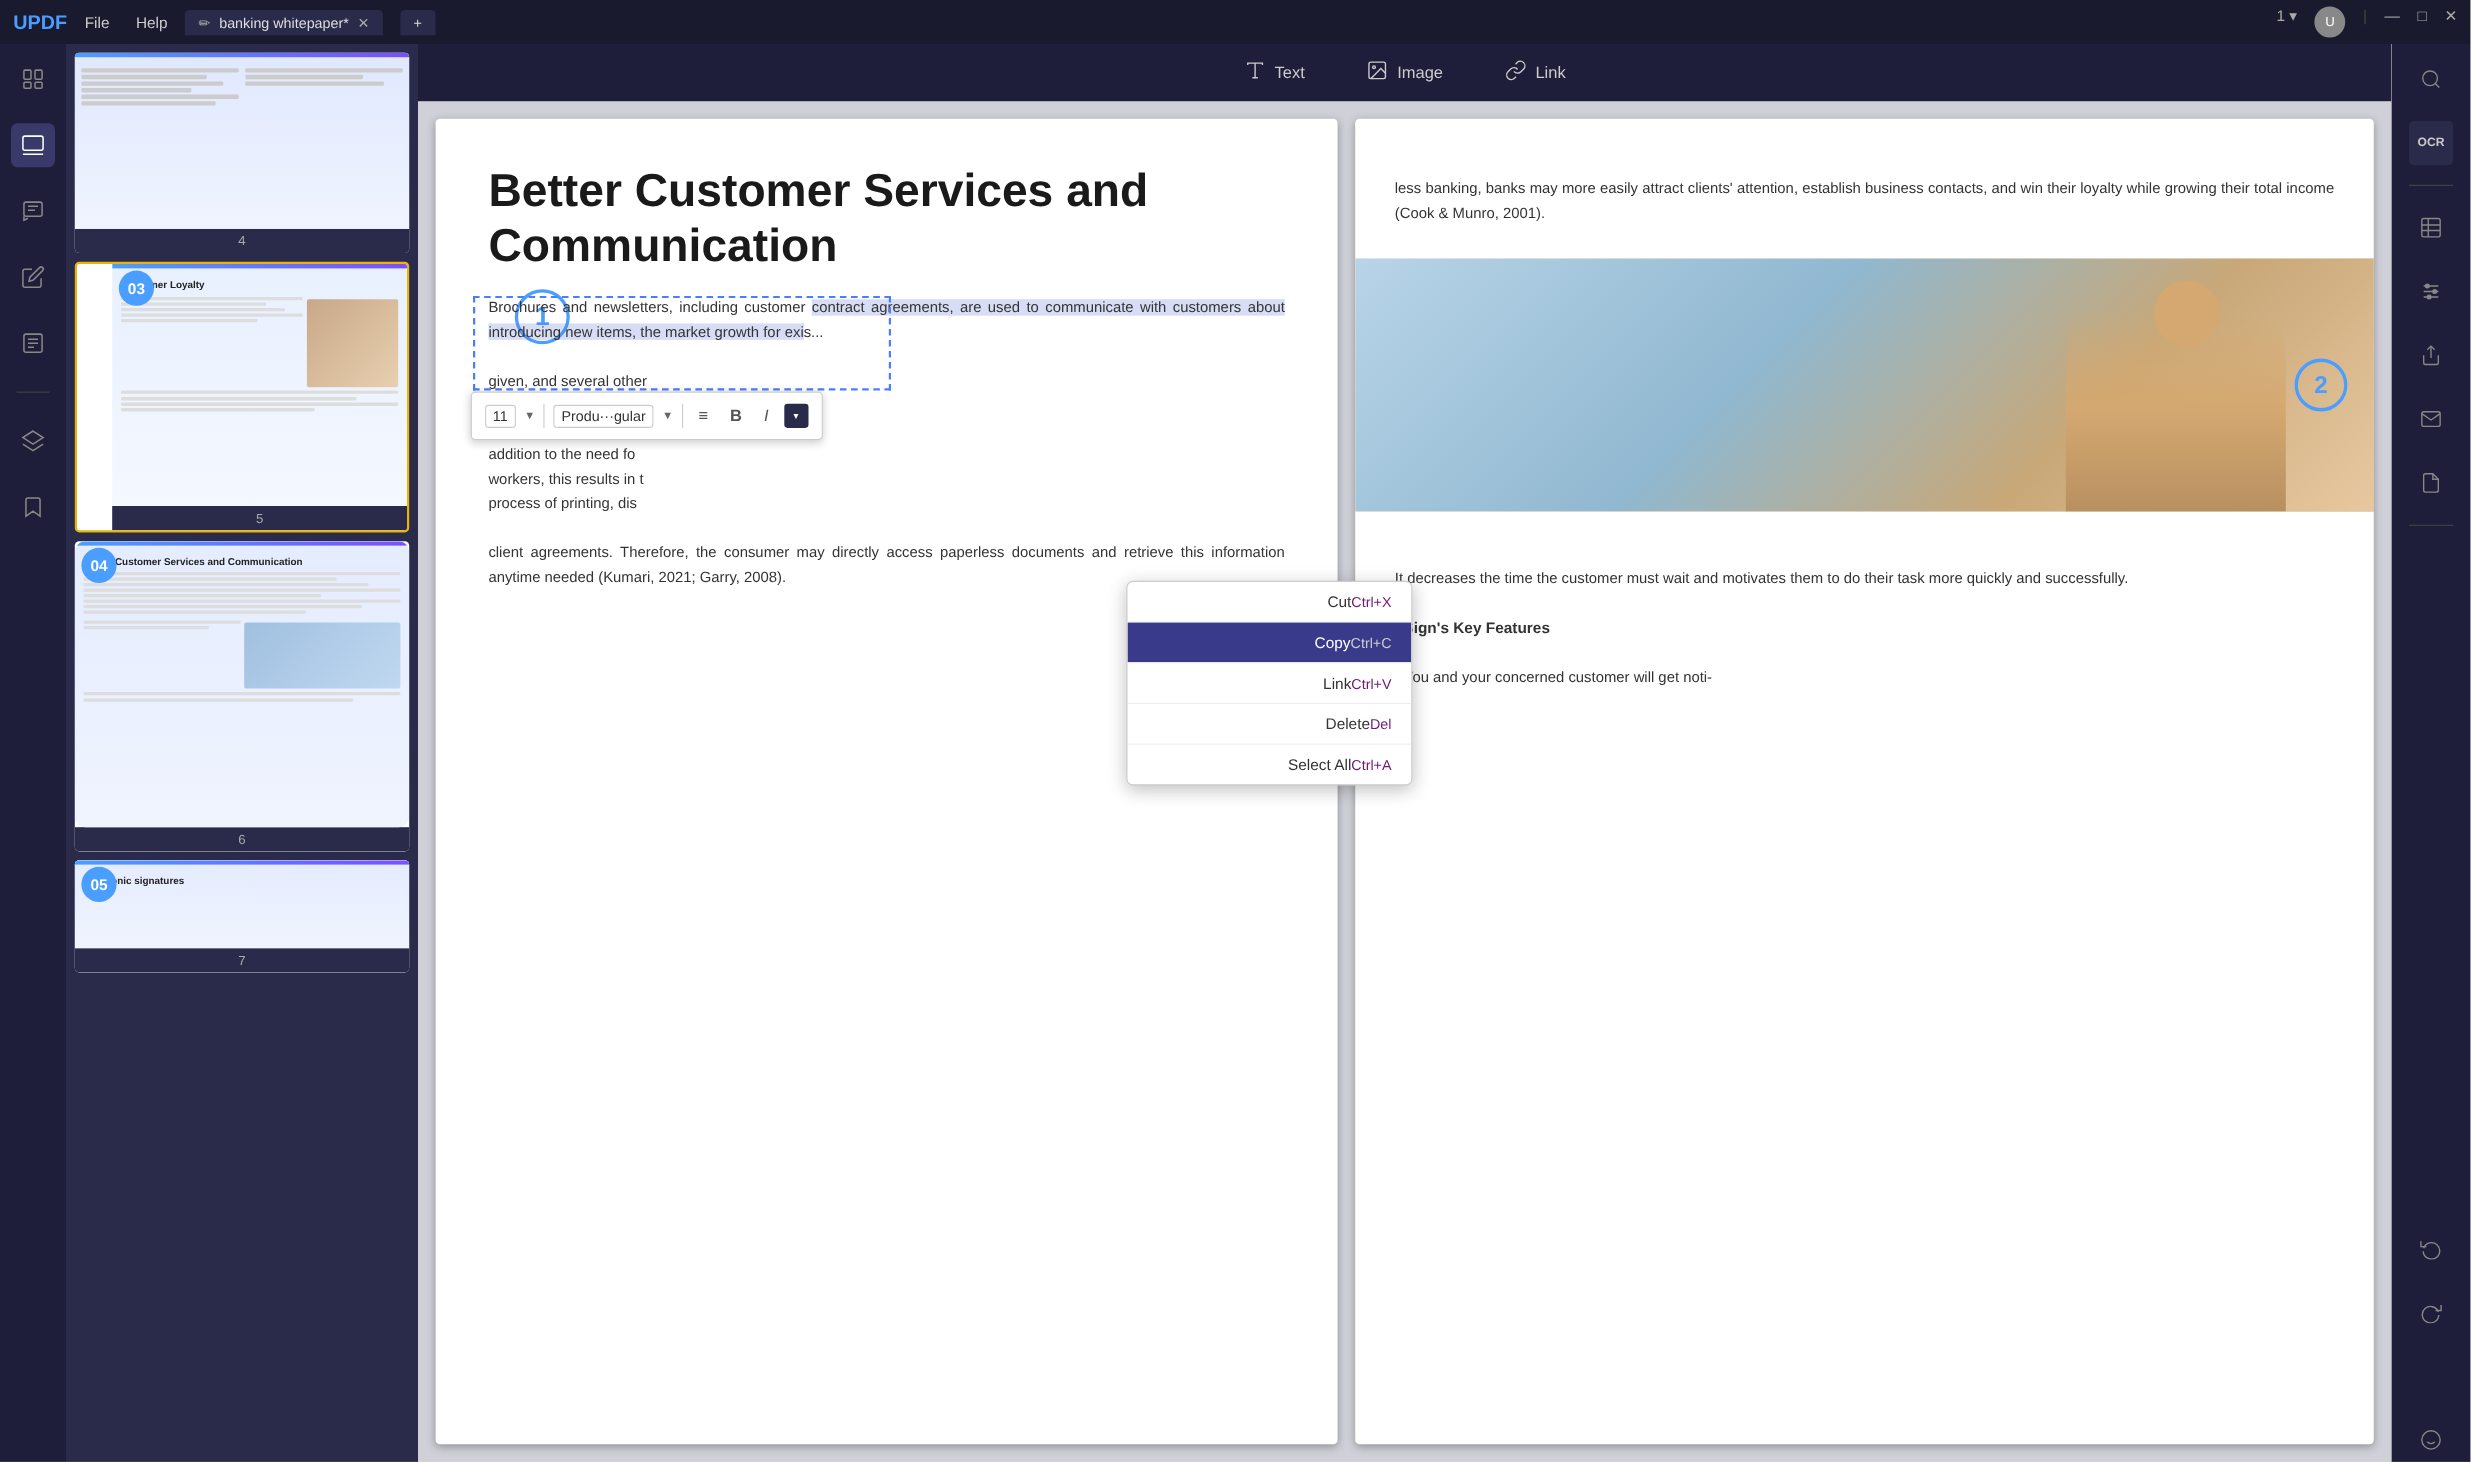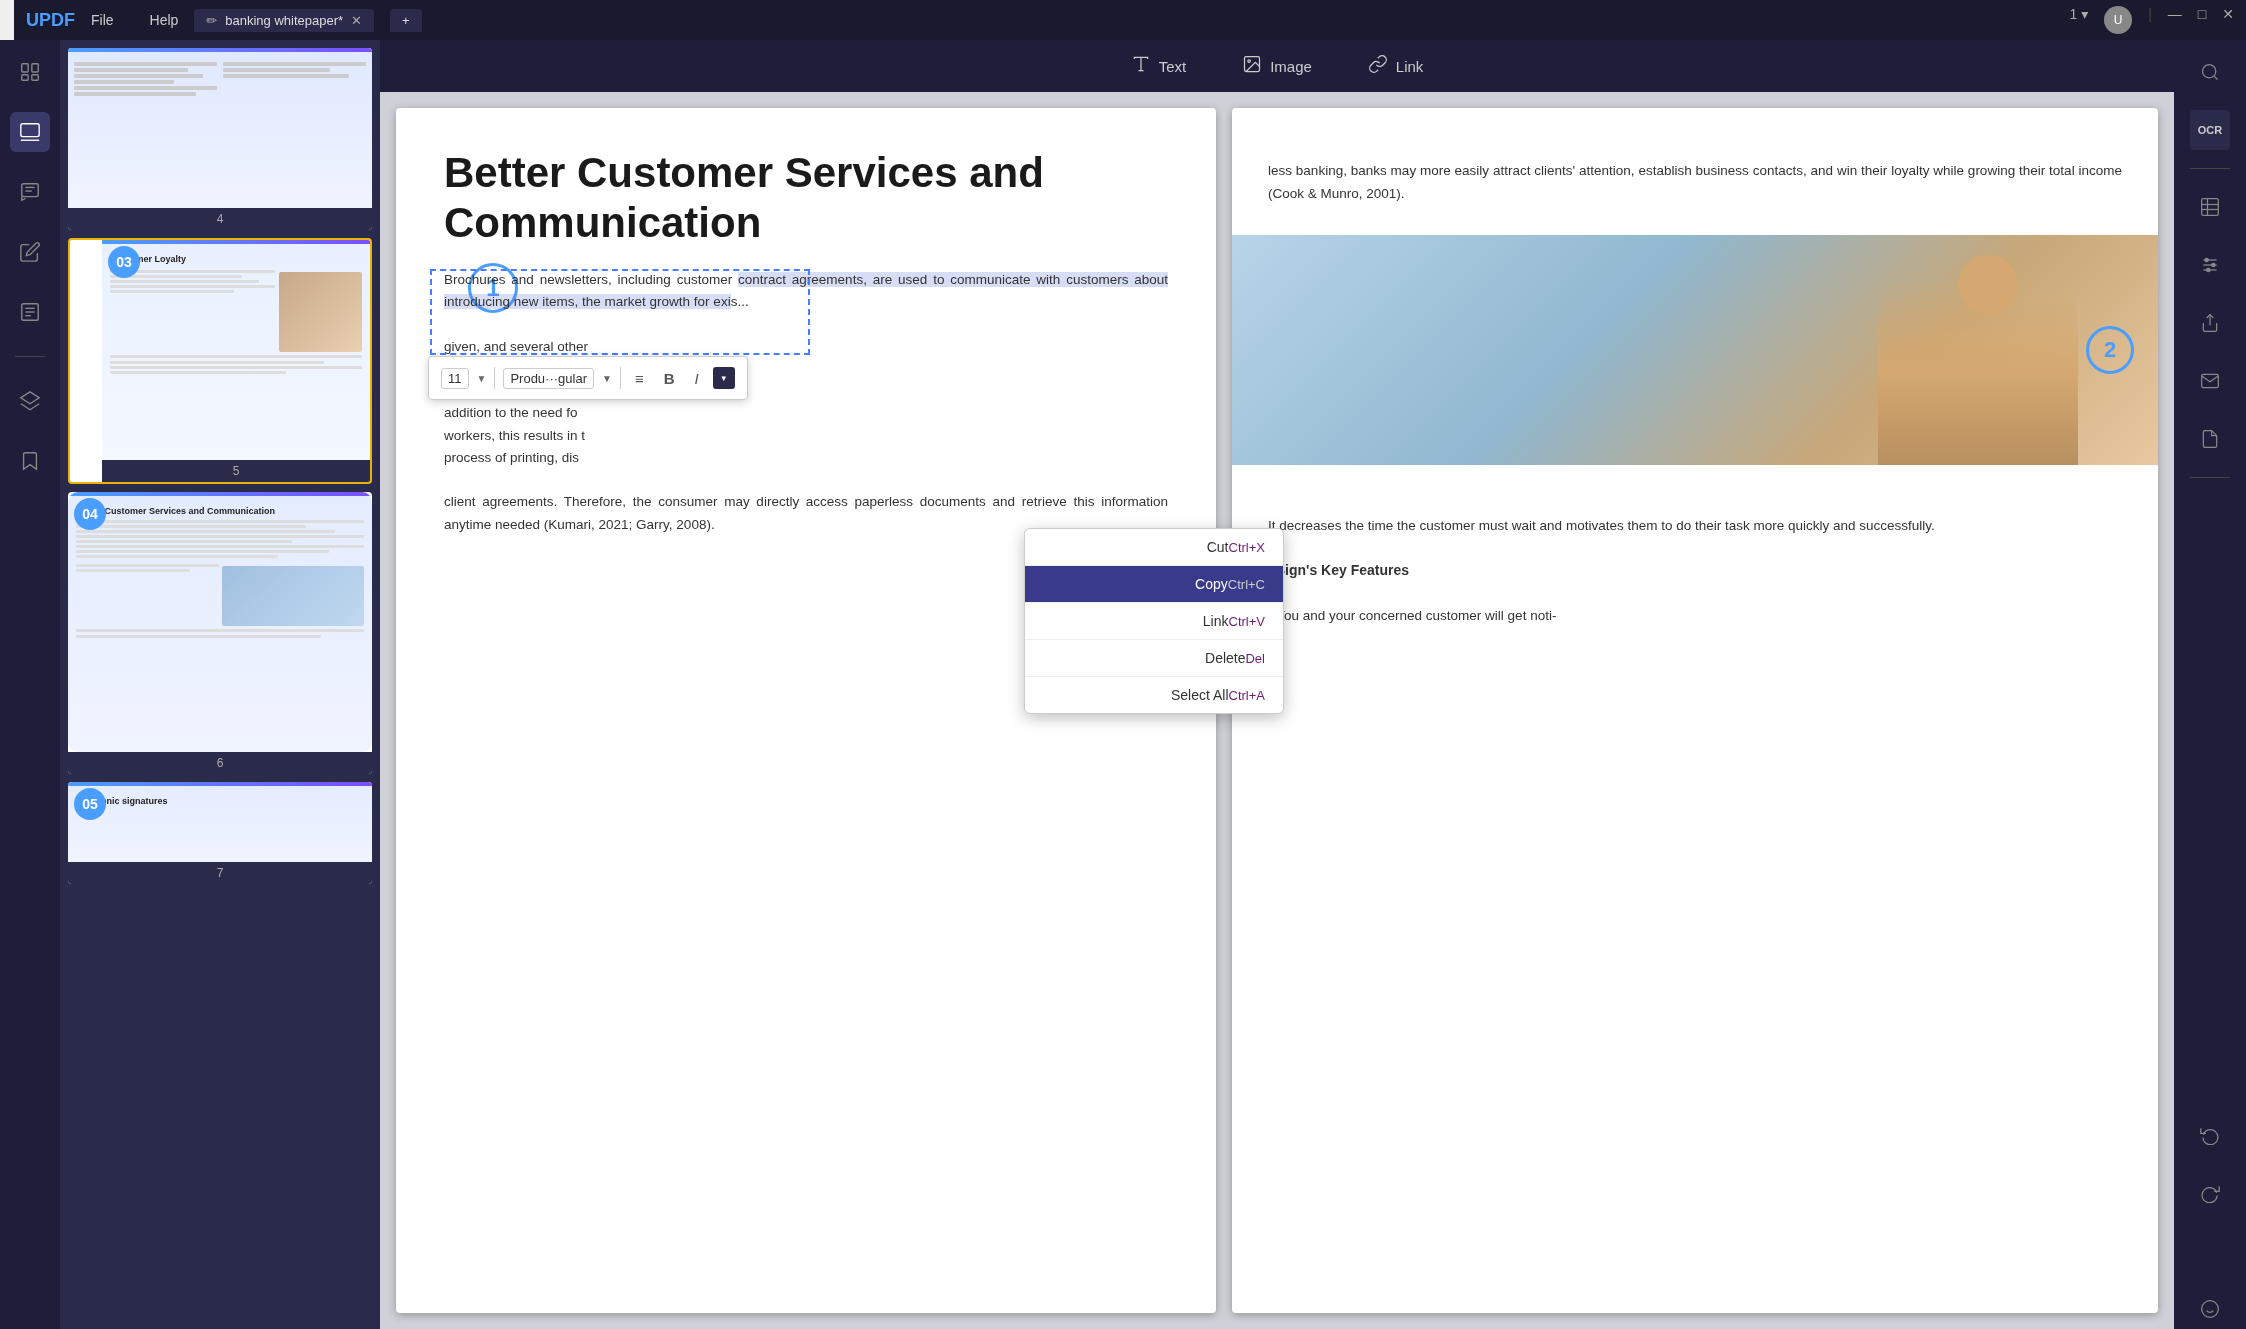--- a/index.html
+++ b/index.html
@@ -1,24 +1,24 @@
 <!DOCTYPE html>
 <html><head>
   <meta charset="utf-8">
   <style>
     * { margin: 0; padding: 0; box-sizing: border-box; }
     body { font-family: 'Segoe UI', Arial, sans-serif; background: #f0f0f0; width: 2246px; height: 1329px; overflow: hidden; position: relative; }
 
     
     .title-bar {
       display: flex; align-items: center; height: 40px; background: #1a1a2e;
-      padding: 0 12px; gap: 16px; margin-left: 14px;
+      padding: 0 12px; gap: 16px;
     }
     .title-bar-logo { color: #4a9eff; font-weight: bold; font-size: 18px; }
-    .title-bar-menu { display: flex; gap: 36px; }
+    .title-bar-menu { display: flex; gap: 24px; }
     .title-bar-menu span { color: #ccc; font-size: 14px; cursor: pointer; }
     .title-tab {
       display: flex; align-items: center; background: #2a2a4a; color: #ddd;
       padding: 4px 12px; border-radius: 4px 4px 0 0; font-size: 13px; gap: 8px;
     }
     .title-tab .close-x { color: #aaa; cursor: pointer; }
     .window-controls { margin-left: auto; display: flex; gap: 16px; }
     .window-controls span { color: #aaa; font-size: 14px; cursor: pointer; }
 
     

